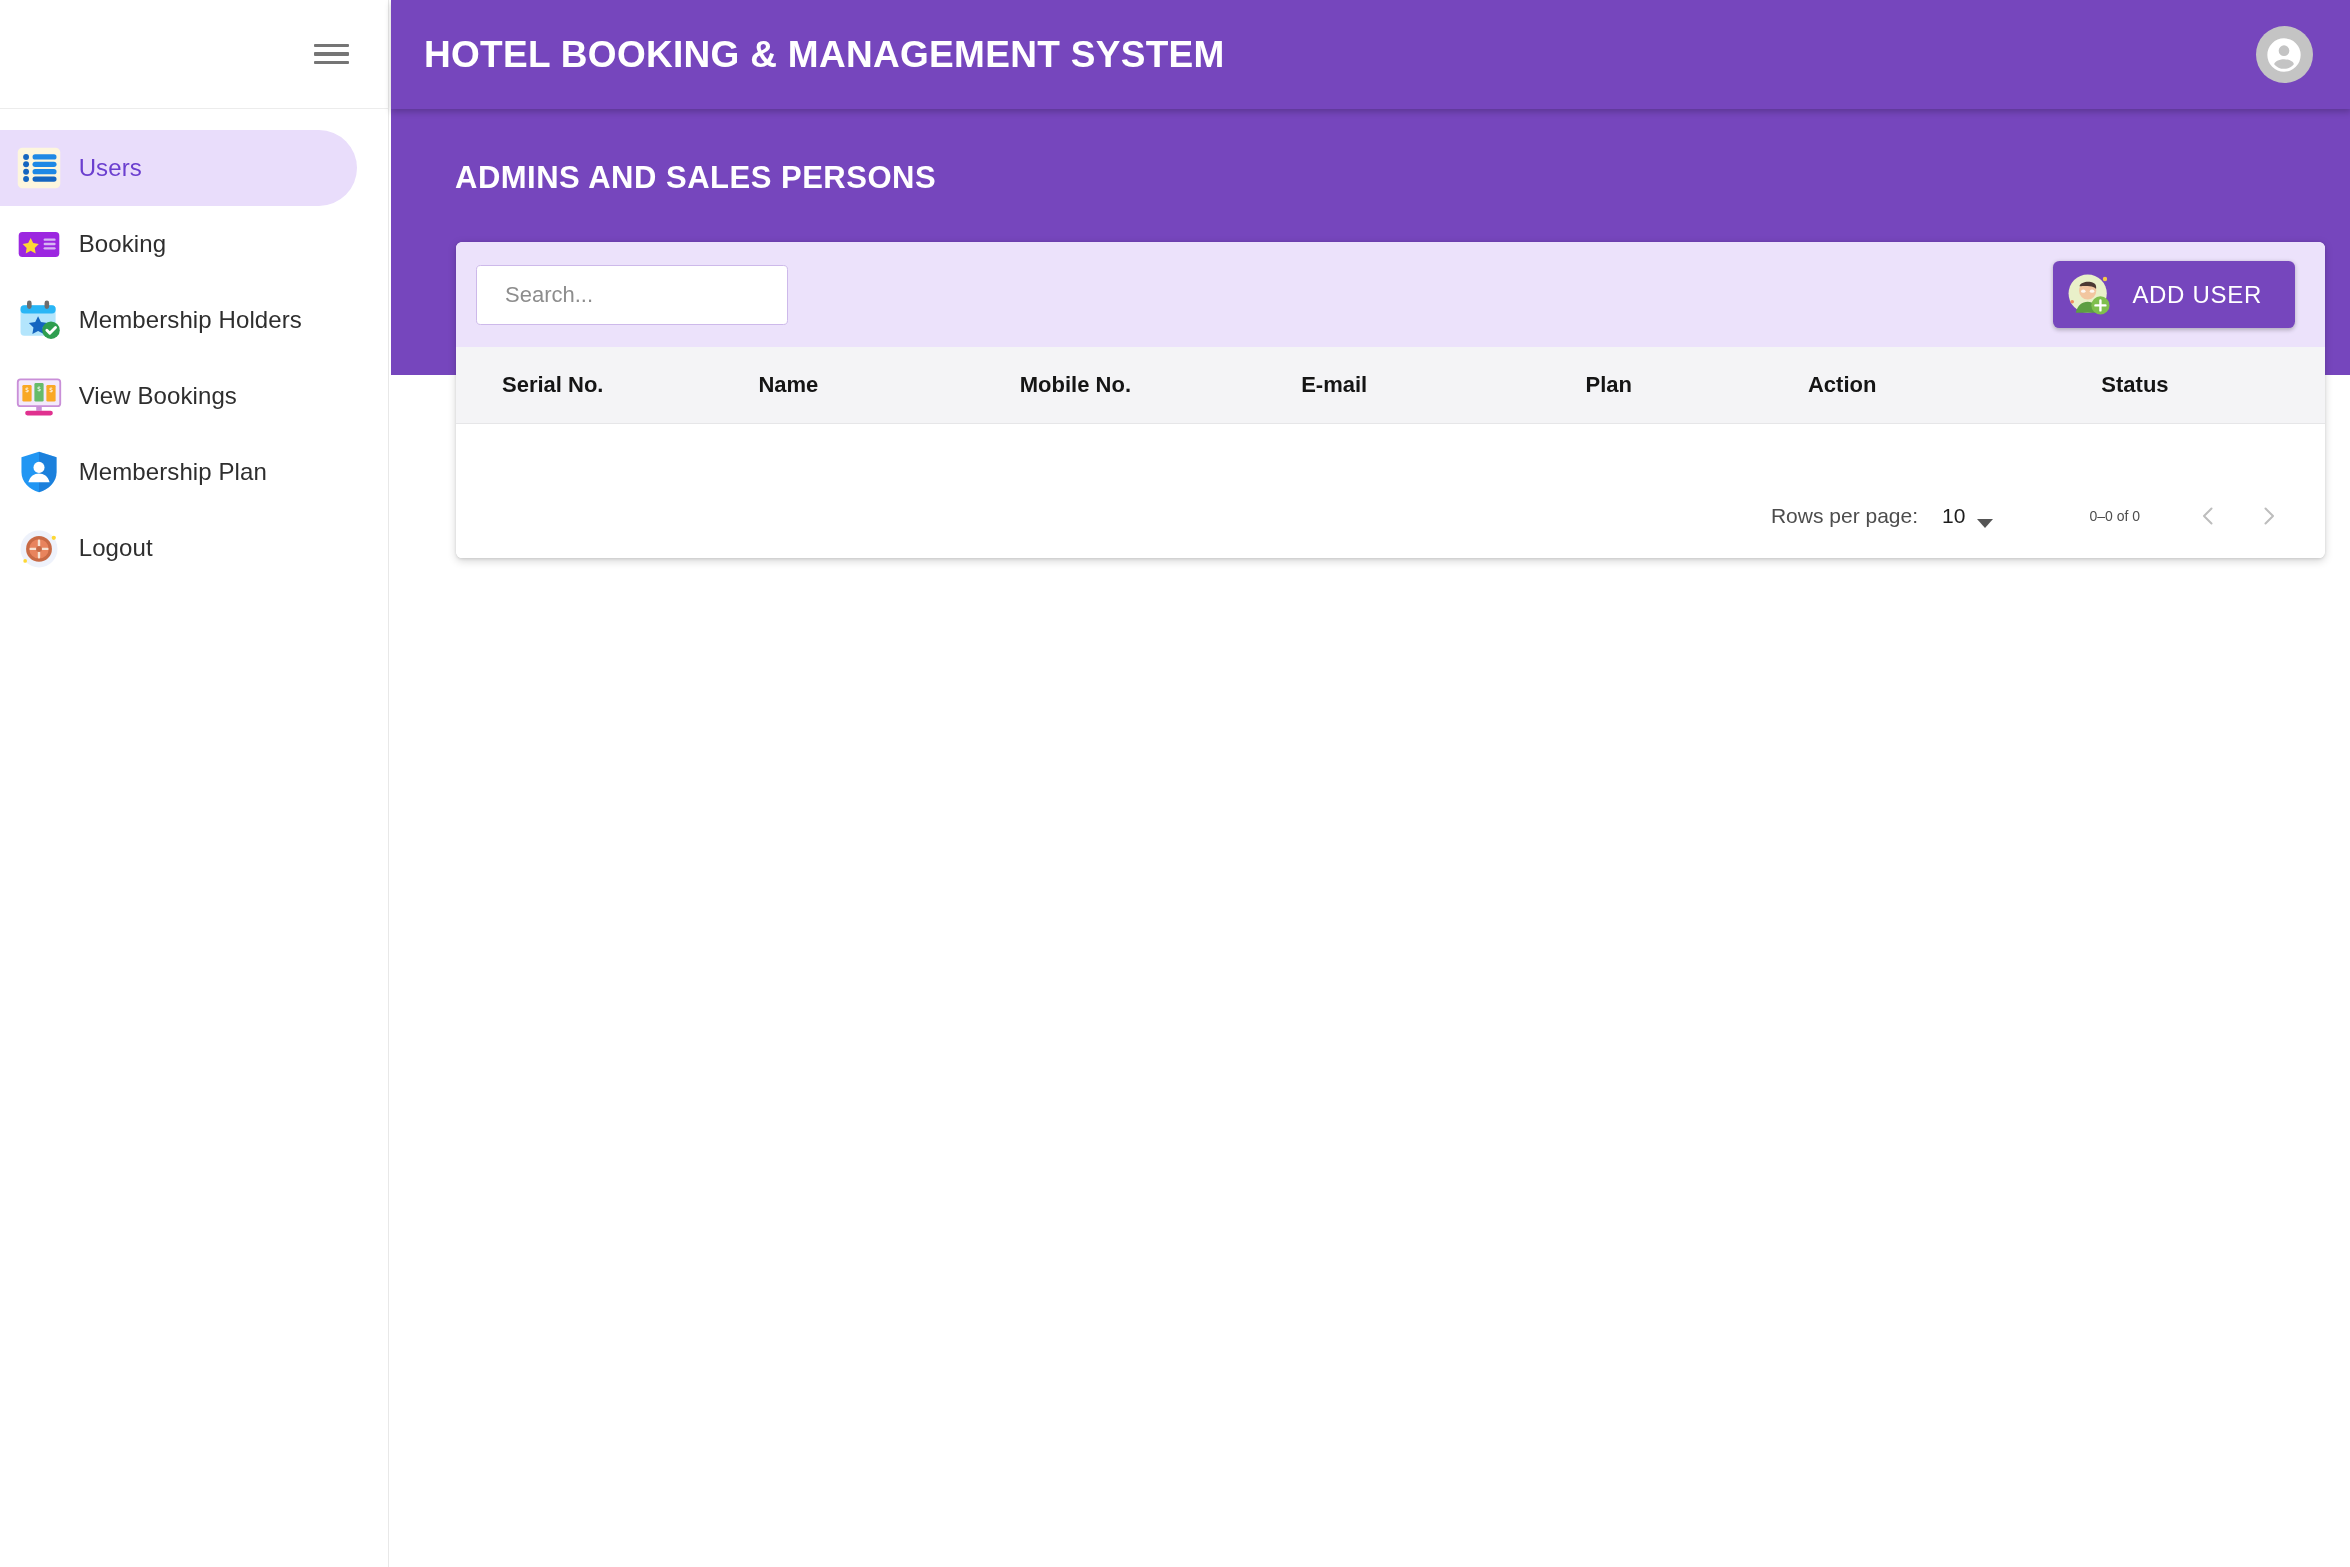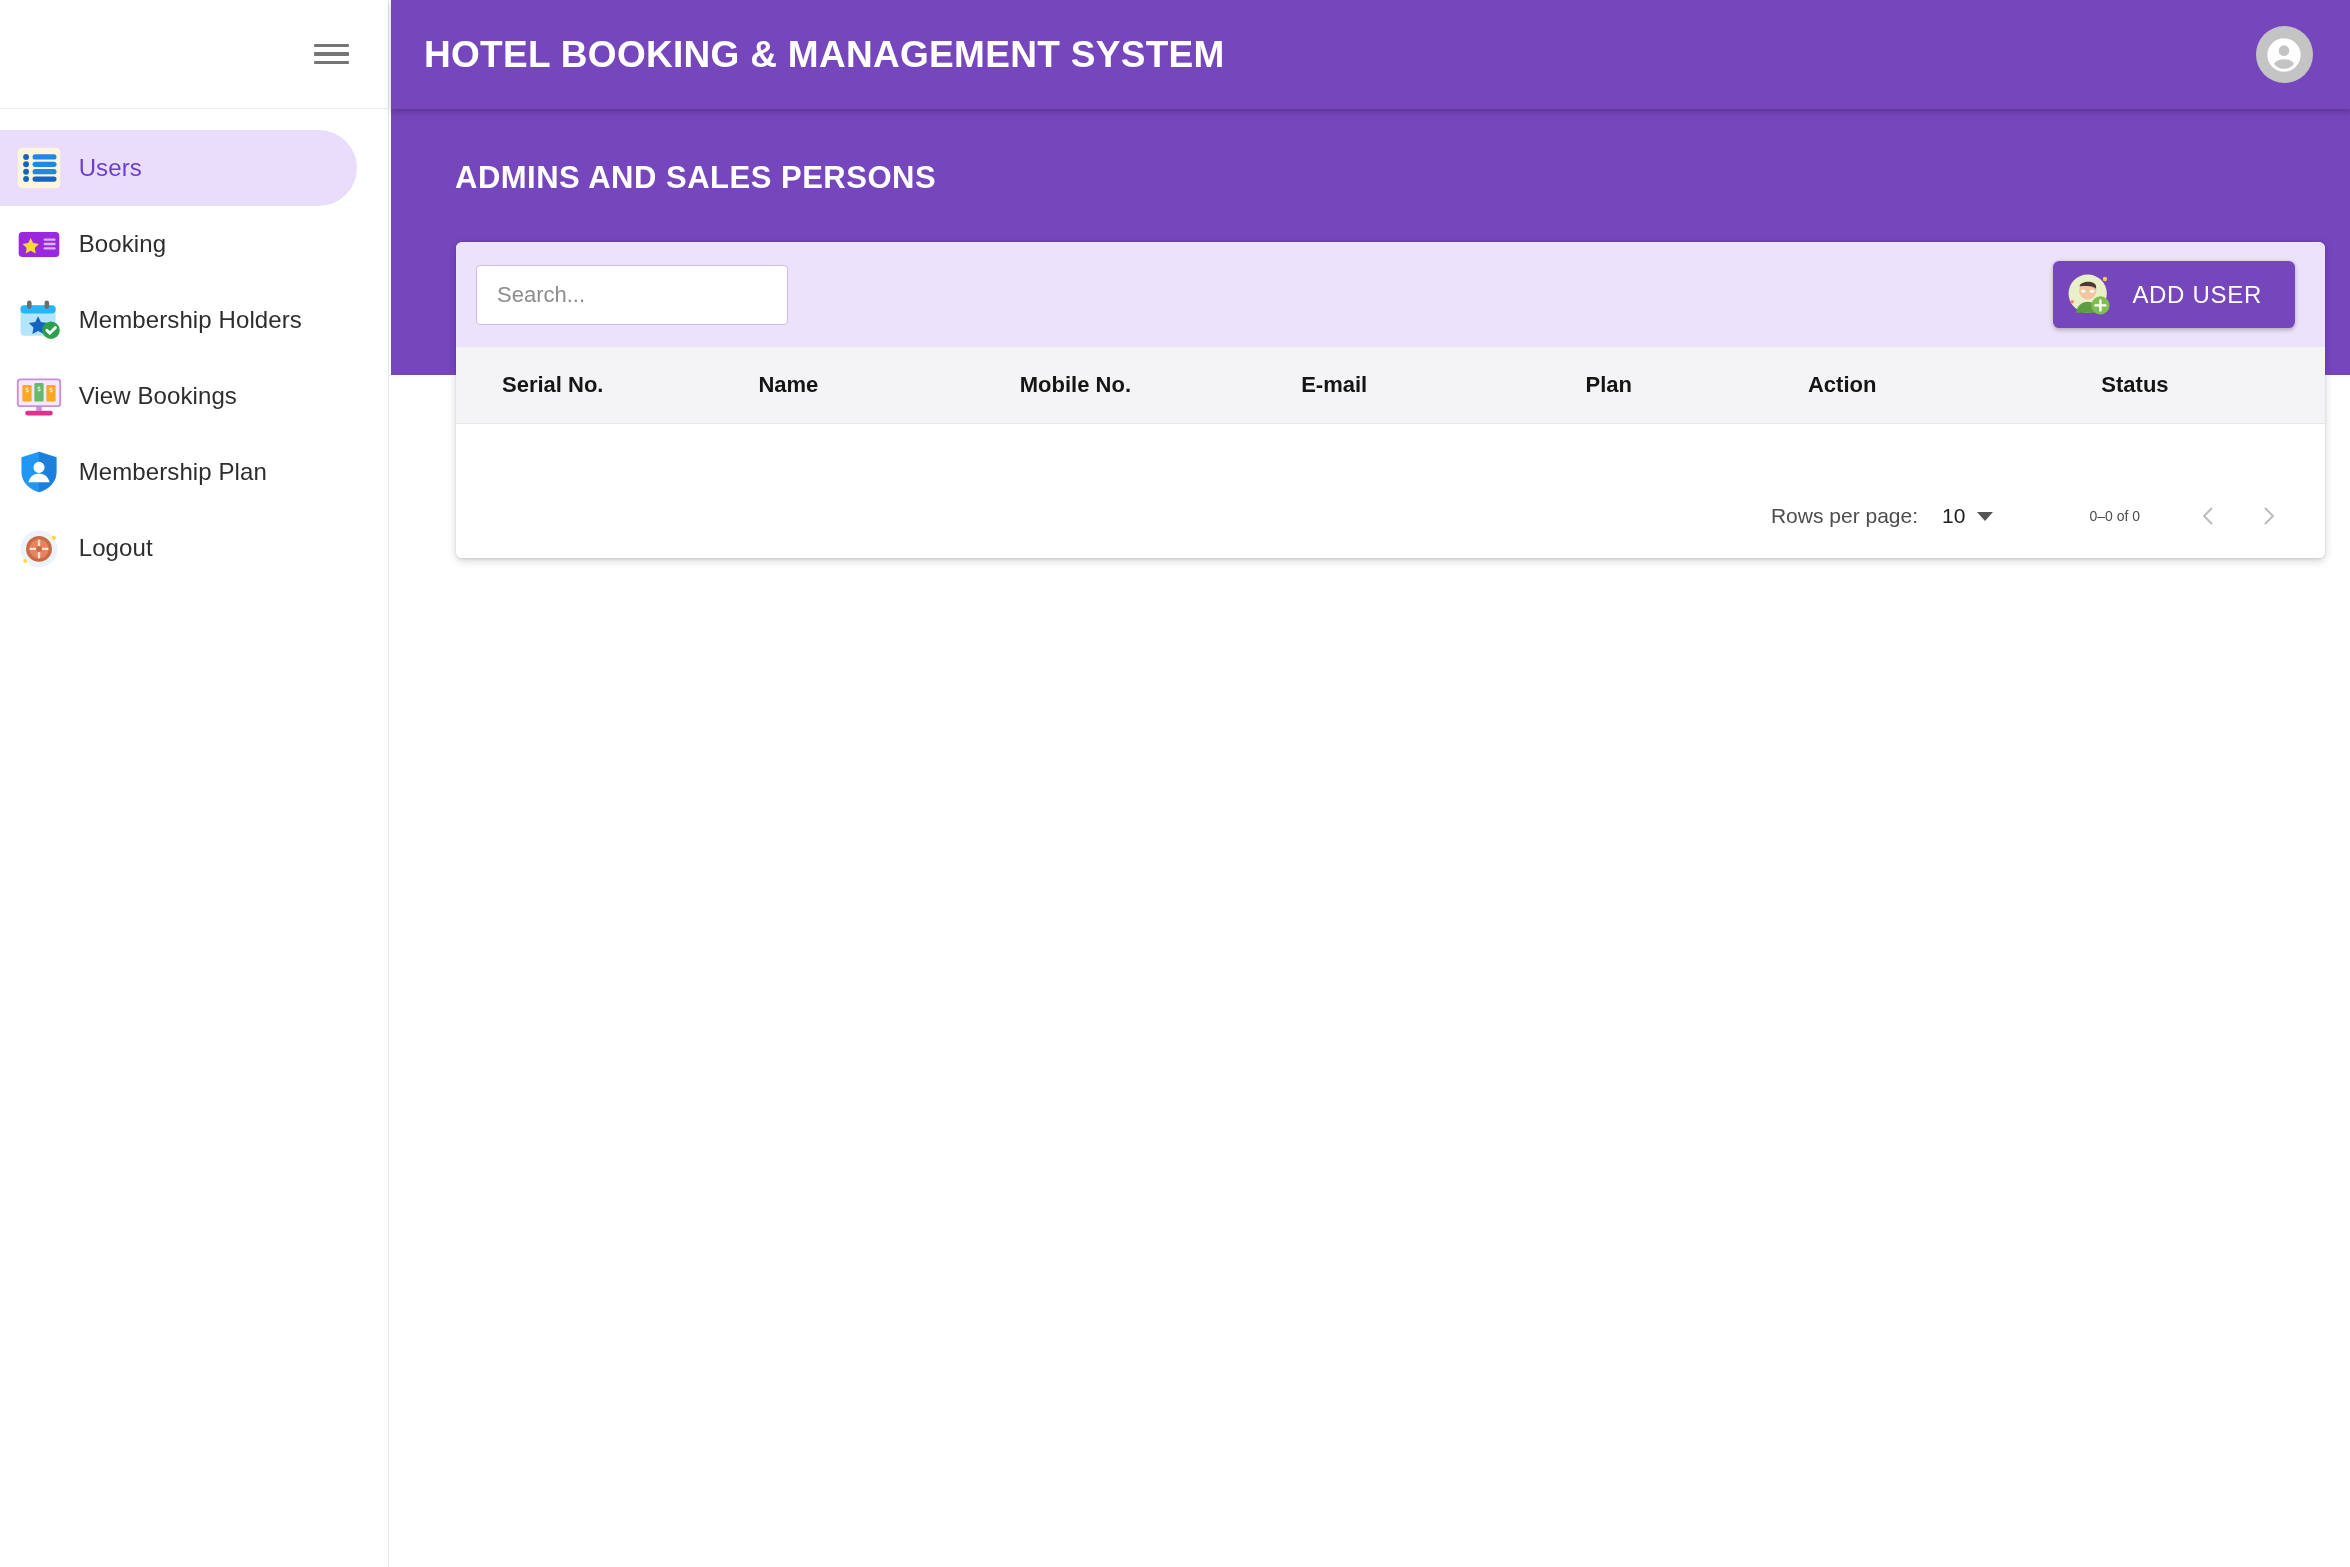--- a/index.html
+++ b/index.html
@@ -163,21 +163,21 @@
   }
 
   #search-input {
     width: 312px;
     height: 60px;
     border: 0.9px solid #cdb9ea;
     border-radius: 4.6px;
     background: #ffffff;
     font-size: 22px;
     color: #333;
-    padding: 0 20px;
+    padding: 0 28px;
     font-family: "Liberation Sans", sans-serif;
     outline: none;
   }
   #search-input::placeholder { color: #8d8d8d; }
 
   #add-user-btn {
     height: 67px;
     background: #7646bd;
     border: none;
     border-radius: 6.4px;
@@ -222,21 +222,21 @@
     align-items: center;
     justify-content: flex-end;
     padding-right: 26px;
   }
   .pg-label {
     font-size: 21px;
     color: #4d4d4d;
   }
   #rows-select {
     display: flex;
-    align-items: center;
+    align-items: flex-end;
     margin-left: 24px;
     cursor: pointer;
   }
   #rows-value { font-size: 21px; color: #1d1d1d; }
   .caret {
     width: 0; height: 0;
     border-left: 8.3px solid transparent;
     border-right: 8.3px solid transparent;
     border-top: 9.2px solid #555;
     margin-left: 12px;

